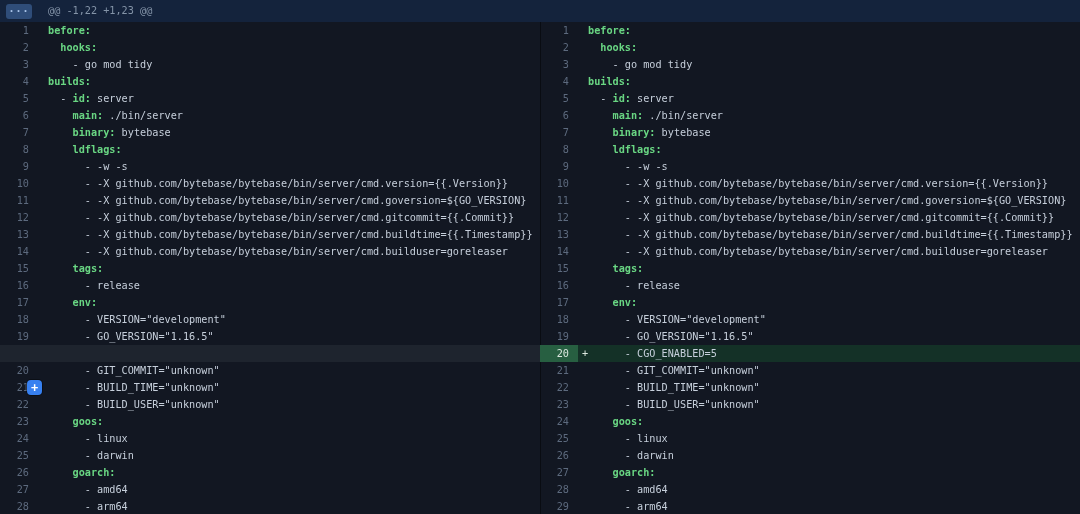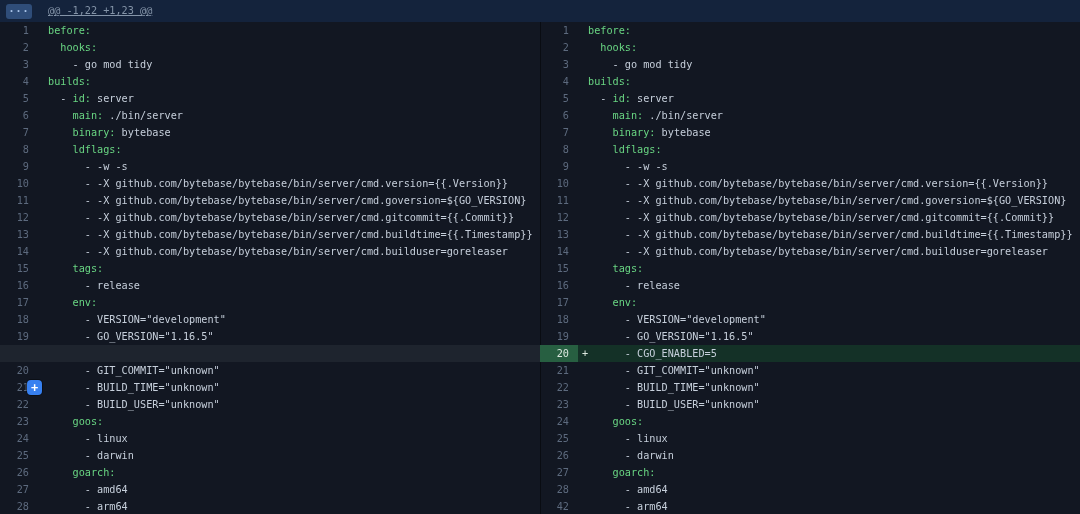--- a/index.html
+++ b/index.html
@@ -25,21 +25,20 @@
     color:var(--expand-dots,#a9c4e9);
     font-family:inherit; font-size:10px; font-weight:bold;
     line-height:12px; letter-spacing:1px; text-align:center;
     cursor:pointer;
   }
   .hunk {
     position:absolute; left:48px; top:0;
     line-height:22px;
     color:var(--hunk,#8494a8);
     white-space:pre;
-    text-decoration:underline;
   }
 
   
   .panes { display:flex; height:492px; overflow:hidden; }
   .pane { width:540px; overflow:hidden; position:relative; }
   .pane-right { box-shadow:inset 1px 0 0 rgba(0,0,0,0.45); }
 
   
   .row { position:relative; height:17px; line-height:17px; white-space:pre; }
   .gutter {
@@ -47,21 +46,21 @@
     width:38px; height:17px; box-sizing:border-box;
     padding-right:9px; text-align:right;
     color:var(--num,#5d6a7e);
     cursor:pointer;
   }
   .code {
     display:block; margin-left:48px;
     color:var(--text,#c6cfdb);
     white-space:pre;
   }
-  .key { color:var(--key,#69d683); }
+  .key { color:var(--key,#69d683);font-weight:bold; }
 
   .row.added { background:var(--added-row,#143127); }
   .row.added .gutter { background:var(--added-gutter,#275f41); color:var(--added-num,#dce8df); }
   .mark {
     position:absolute; left:42px; top:0;
     color:var(--added-num,#dce8df);
   }
 
   .row.filler { background:var(--filler,#1e242e); }
 
@@ -138,16 +137,16 @@
         <div class="row ctx"><span class="gutter">19</span><span class="code">      - GO_VERSION="1.16.5"</span></div>
         <div class="row added"><span class="gutter">20</span><span class="code">      - CGO_ENABLED=5</span><span class="mark">+</span></div>
         <div class="row ctx"><span class="gutter">21</span><span class="code">      - GIT_COMMIT="unknown"</span></div>
         <div class="row ctx"><span class="gutter">22</span><span class="code">      - BUILD_TIME="unknown"</span></div>
         <div class="row ctx"><span class="gutter">23</span><span class="code">      - BUILD_USER="unknown"</span></div>
         <div class="row ctx"><span class="gutter">24</span><span class="code">    <span class="key">goos:</span></span></div>
         <div class="row ctx"><span class="gutter">25</span><span class="code">      - linux</span></div>
         <div class="row ctx"><span class="gutter">26</span><span class="code">      - darwin</span></div>
         <div class="row ctx"><span class="gutter">27</span><span class="code">    <span class="key">goarch:</span></span></div>
         <div class="row ctx"><span class="gutter">28</span><span class="code">      - amd64</span></div>
-        <div class="row ctx"><span class="gutter">42</span><span class="code">      - arm64</span></div>
+        <div class="row ctx"><span class="gutter">29</span><span class="code">      - arm64</span></div>
       </div>
   </div>
 </div>
 
 </body></html>

